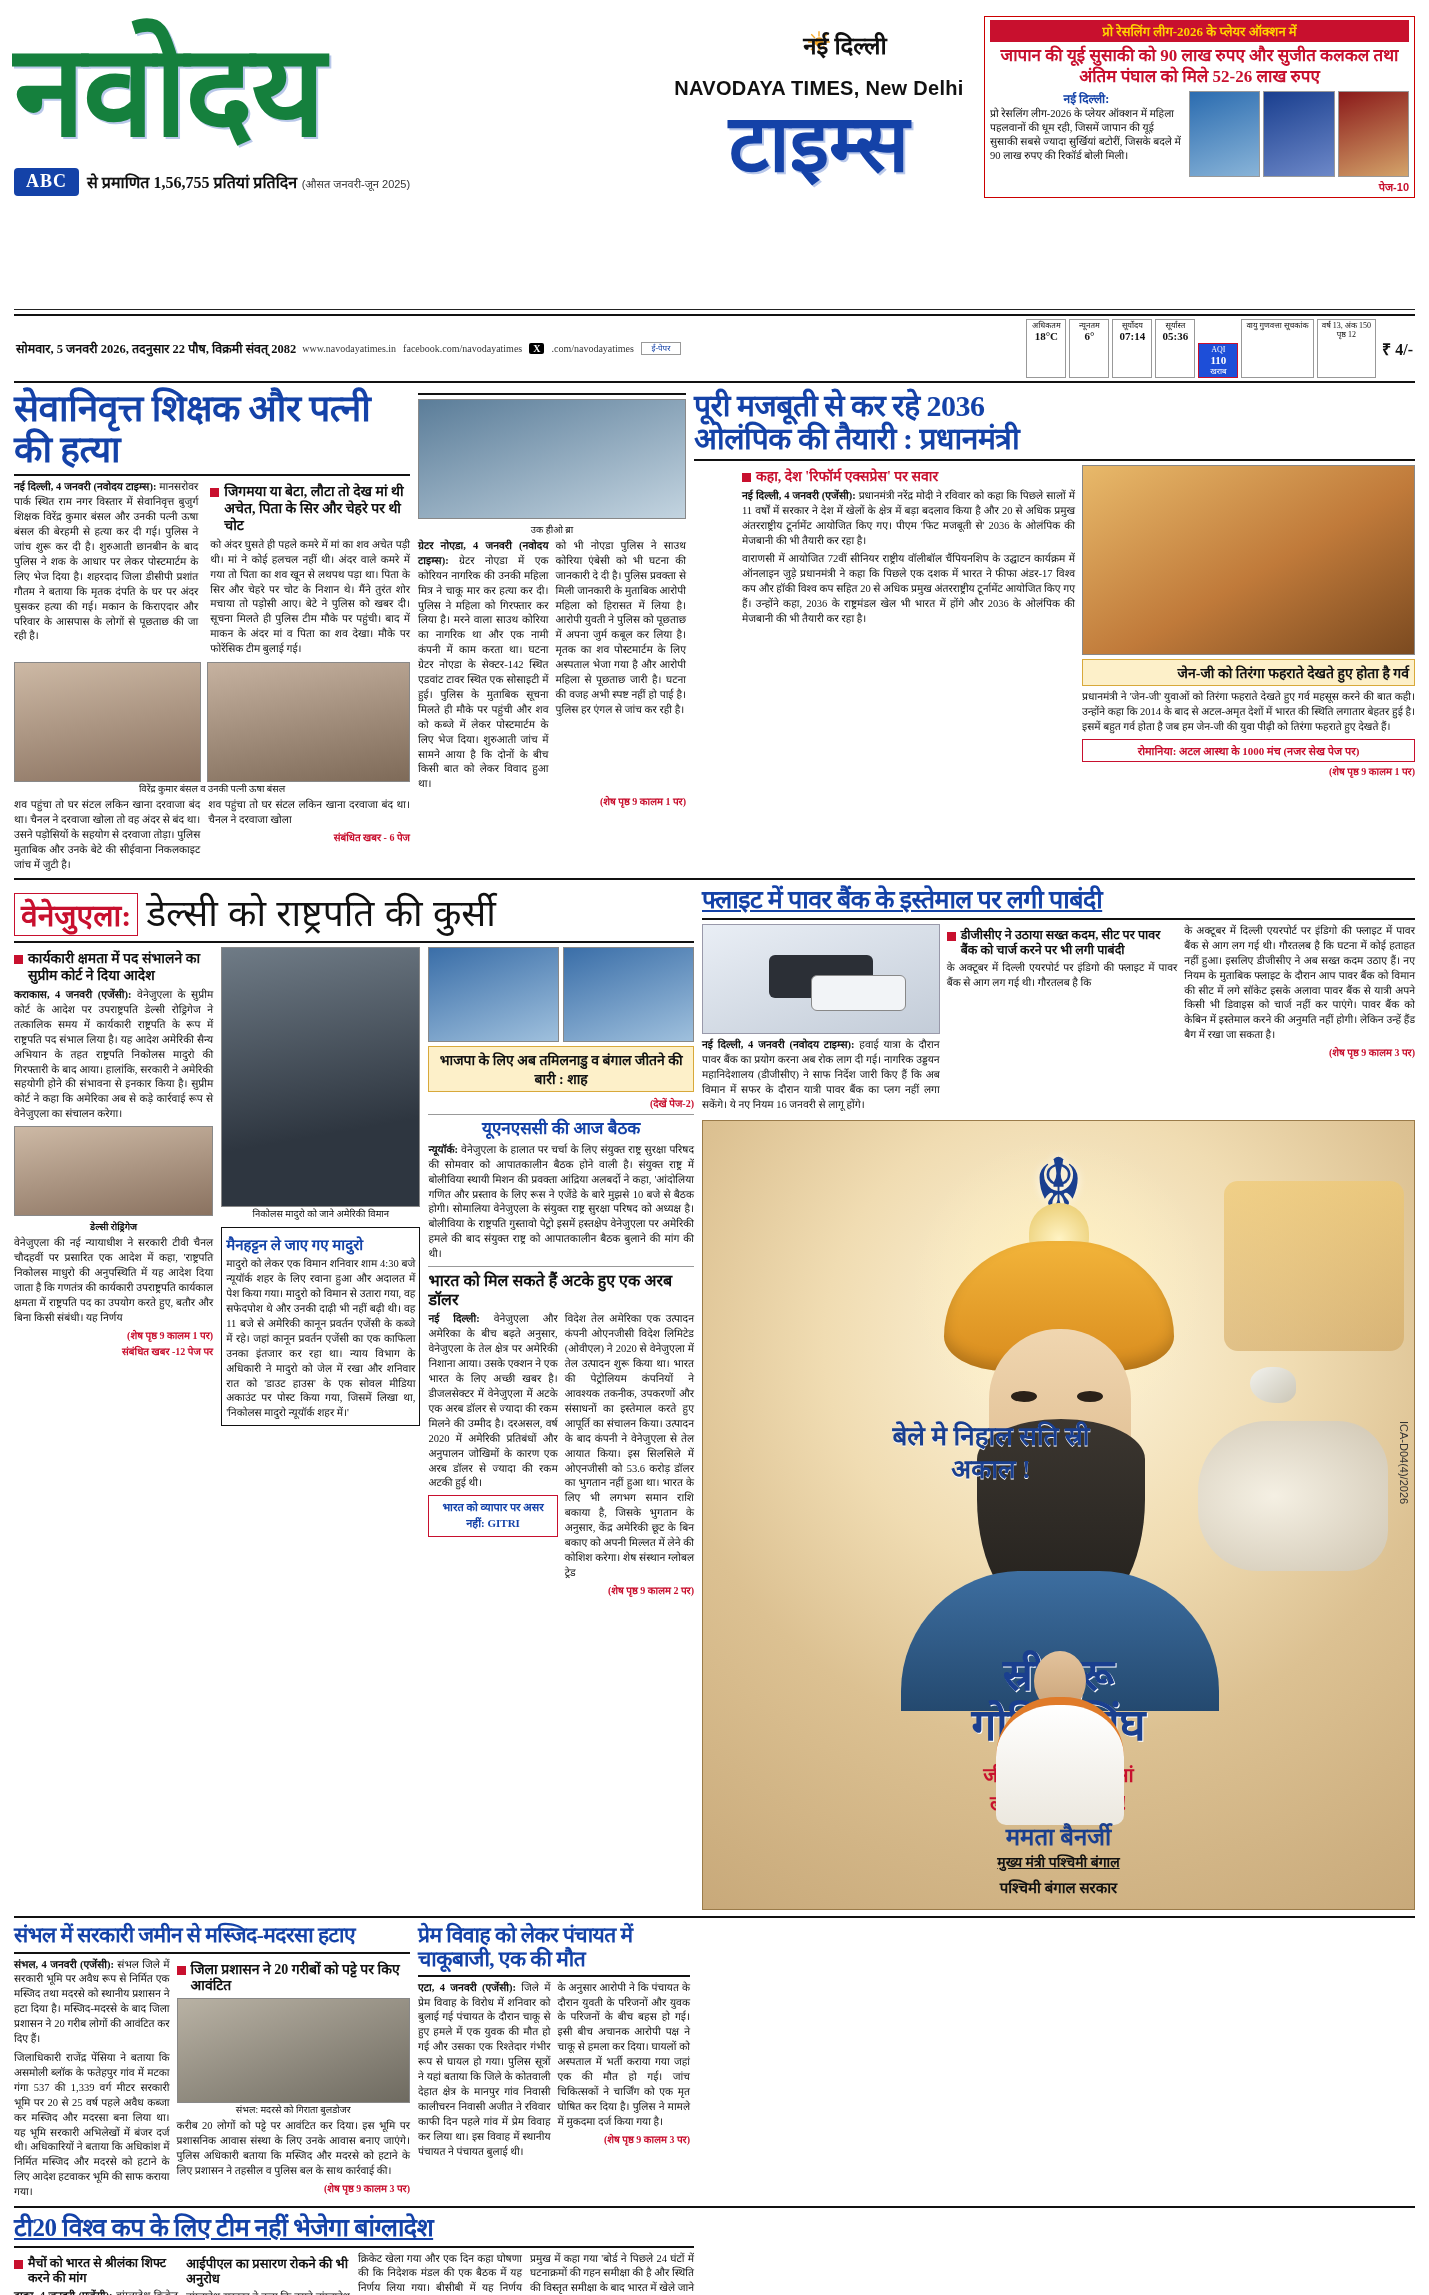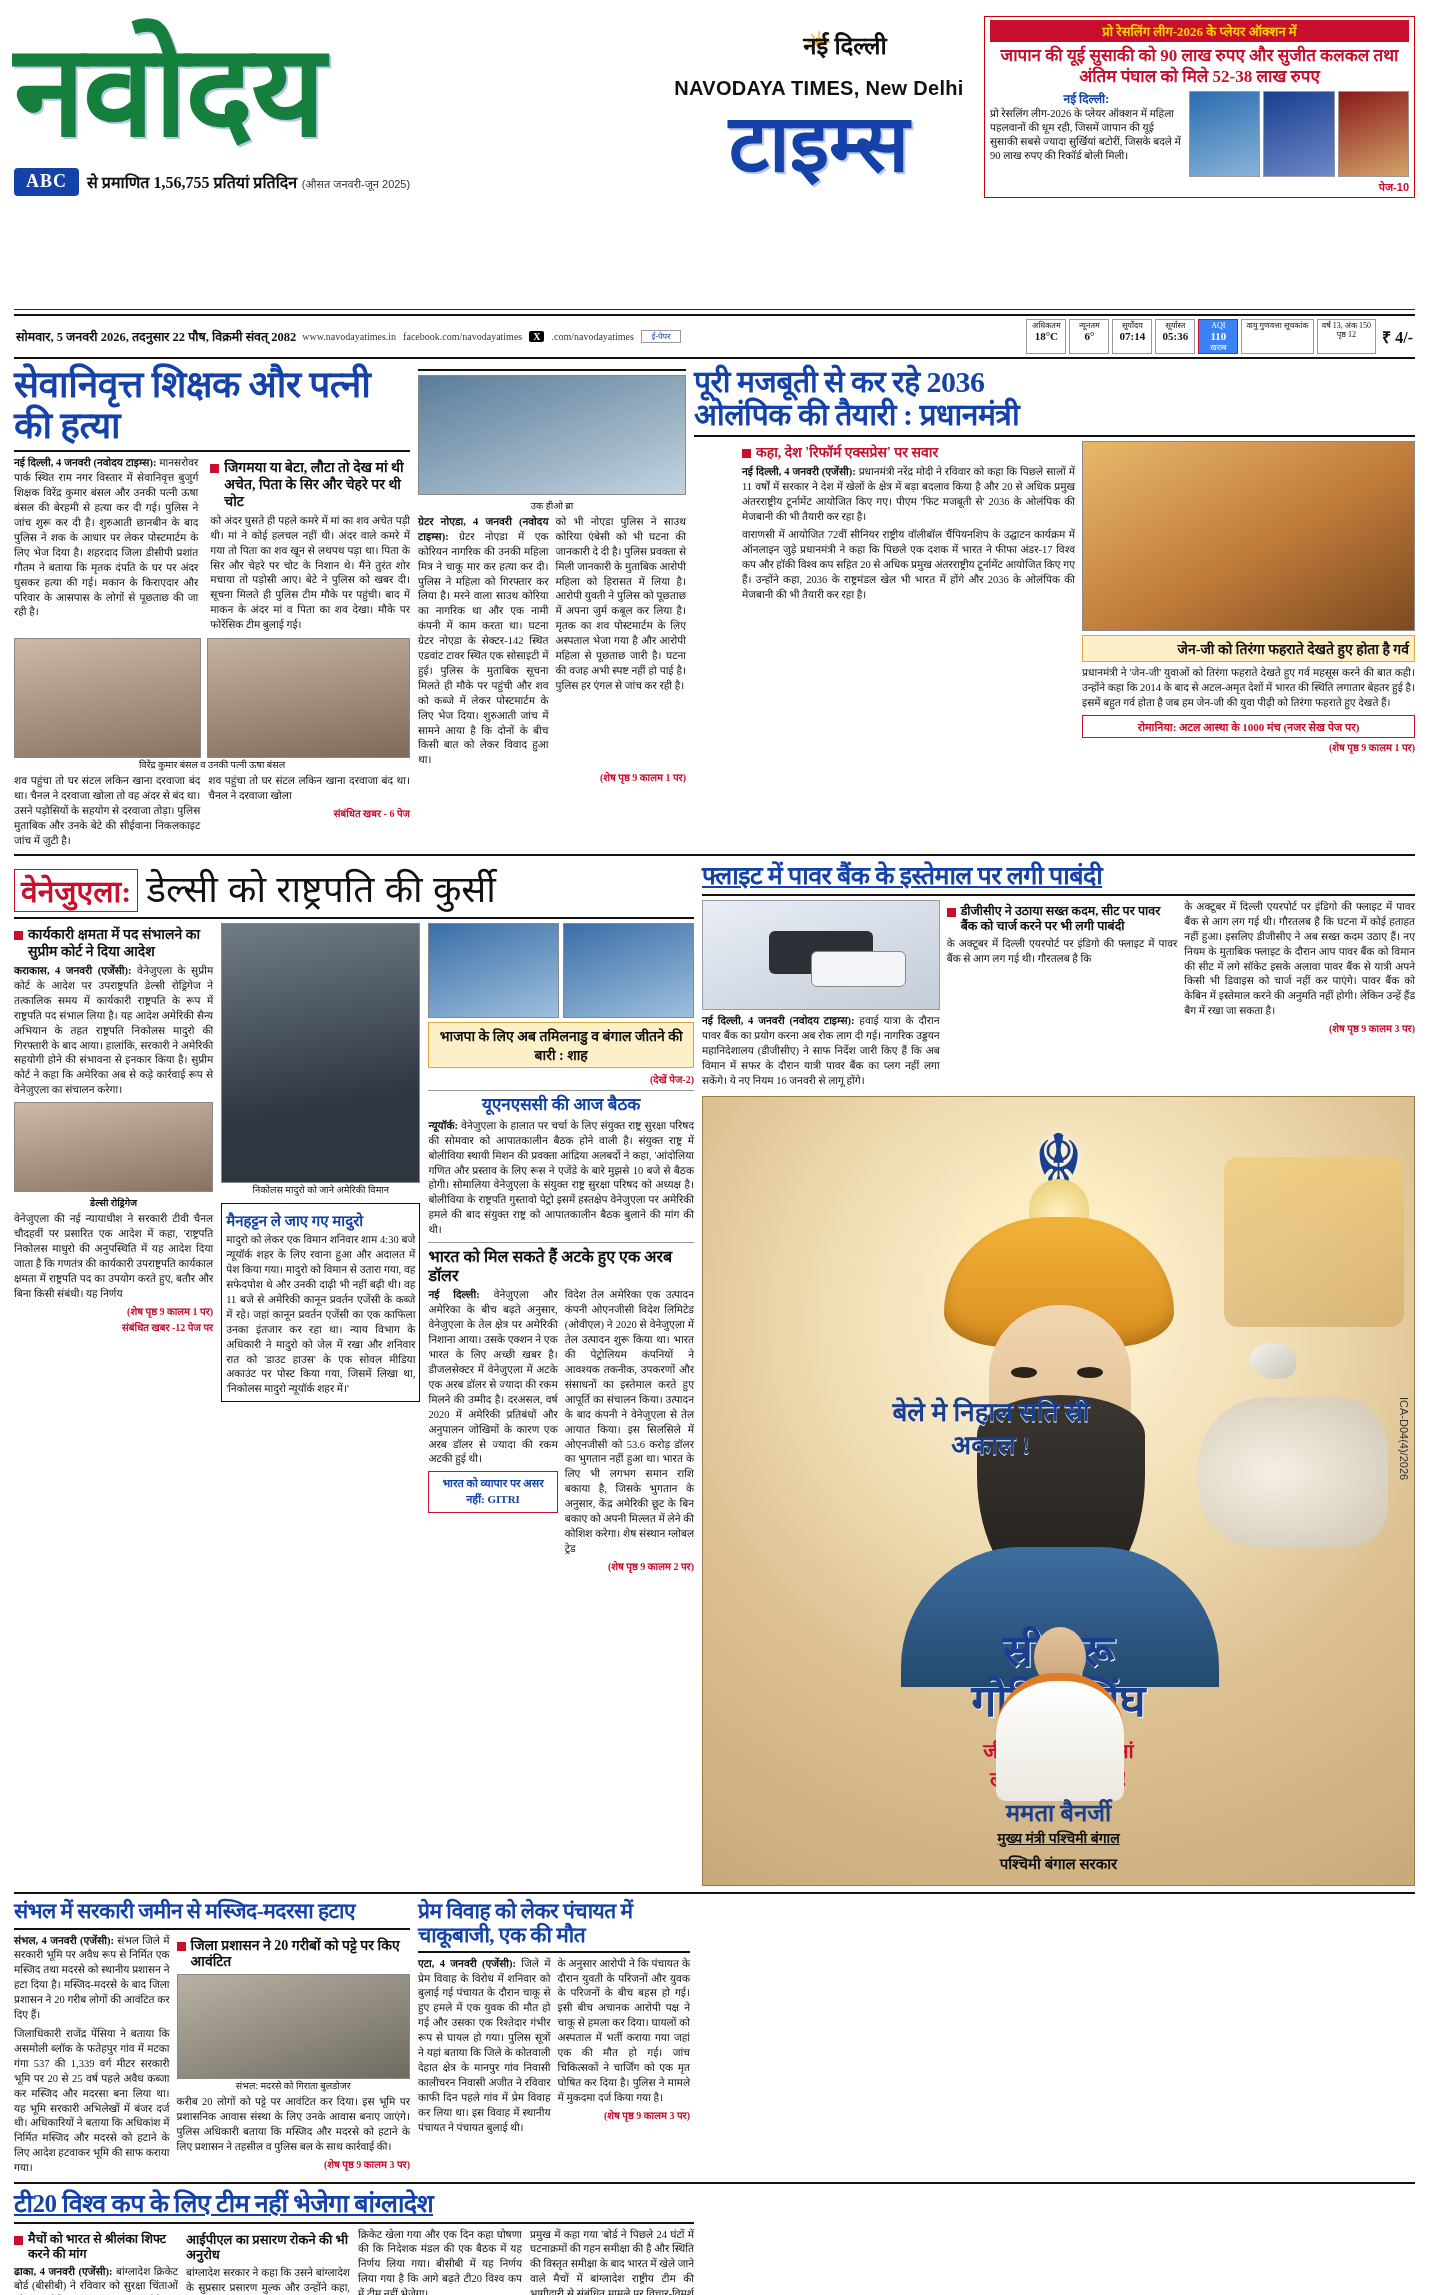--- a/index.html
+++ b/index.html
@@ -88,21 +88,21 @@
   }
   .ib-date { font-weight: bold; font-size: 12.5px; white-space: nowrap; }
   .ib-links { color: #333; font-size: 10px; display:flex; gap:7px; align-items:center; }
   .ib-x { background:#000;color:#fff;padding:0 4px;border-radius:2px;font-weight:bold; }
   .ib-flags { display: flex; gap: 3px; margin-left: auto; align-items: stretch; }
   .flagbox {
     border: 1px solid #999; padding: 1px 4px; text-align: center;
     font-size: 8px; line-height: 1.15; min-width: 40px;
   }
   .flagbox .big { font-size: 11px; font-weight: bold; }
-  .flagbox.red { background: #3b82f6; color: #fff; border-color:#c8102e; }
+  .flagbox.red { background: #1d4ed8; color: #fff; border-color:#c8102e;margin-top:24px; }
   .flagbox.blue { color: #1442a8; }
   .ib-price { font-weight: bold; font-size: 16px; white-space: nowrap; }
 
   
   .grid { display: flex; gap: 8px; margin-top: 6px; }
   .col { }
   .colA { width: 396px; }
   .colB { width: 268px; }
 
   h1.hl {
@@ -296,21 +296,21 @@
     <div class="mh-center">
       <div class="sun-icon">☀</div>
       <div class="city-hindi">नई दिल्ली</div>
       <div class="nt-eng">NAVODAYA TIMES, New Delhi</div>
       <div class="logo-times">टाइम्स</div>
     </div>
 
     <div class="mh-right">
       <div class="promo-box">
         <div class="promo-head">प्रो रेसलिंग लीग-2026 के प्लेयर ऑक्शन में</div>
-        <div class="promo-title">जापान की यूई सुसाकी को 90 लाख रुपए और सुजीत कलकल तथा अंतिम पंघाल को मिले 52-38 लाख रुपए</div>
+        <div class="promo-title">जापान की यूई सुसाकी को 90 लाख रुपए और सुजीत कलकल तथा अंतिम पंघाल को मिले 52-26 लाख रुपए</div>
         <div class="promo-body">
           <div class="promo-txt">
             <b>नई दिल्ली:</b>
             <span>प्रो रेसलिंग लीग-2026 के प्लेयर ऑक्शन में महिला पहलवानों की धूम रही, जिसमें जापान की यूई सुसाकी सबसे ज्यादा सुर्खियां बटोरीं, जिसके बदले में 90 लाख रुपए की रिकॉर्ड बोली मिली।</span>
           </div>
           <div class="promo-pics">
             <div class="ppic"></div>
             <div class="ppic p2"></div>
             <div class="ppic p3"></div>
           </div>

